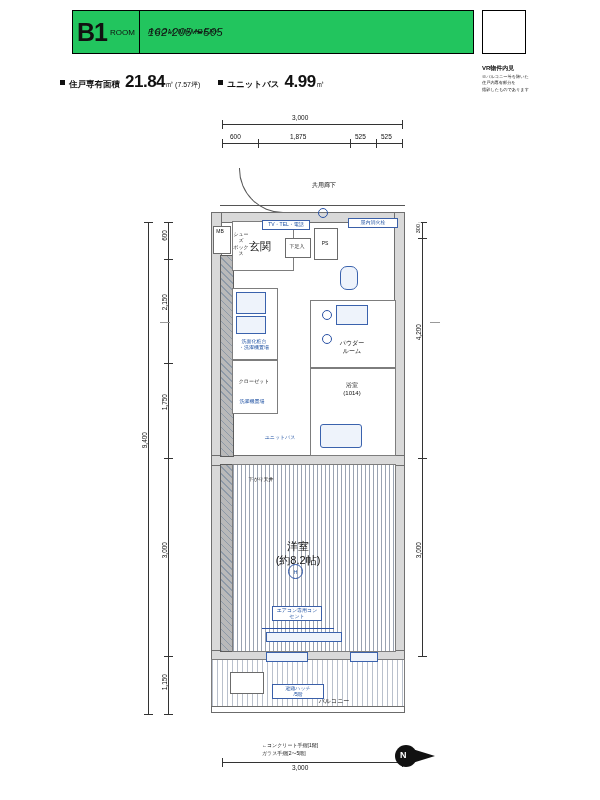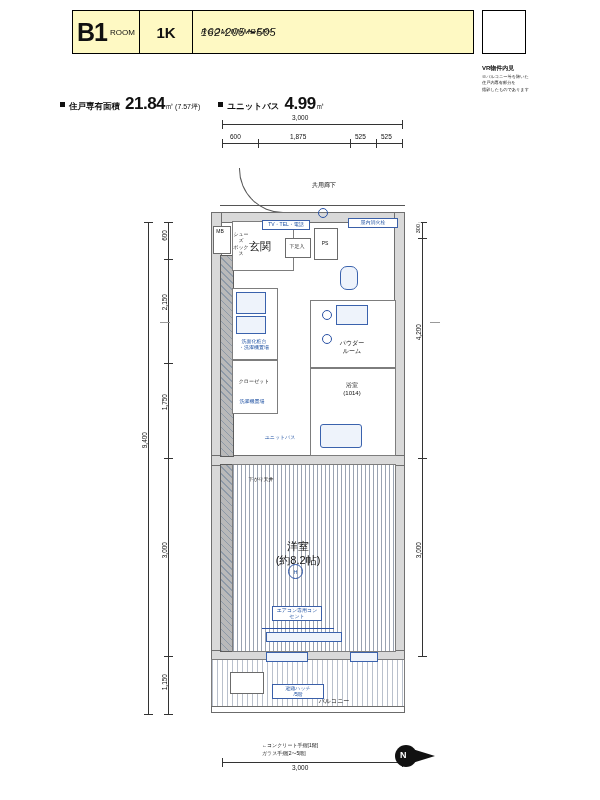--- a/index.html
+++ b/index.html
@@ -9,21 +9,21 @@
     font-family:"Liberation Sans", sans-serif;
     color:#111;
     position:relative;
     overflow:hidden;
   }
   .root{position:absolute;inset:0;}
 
   
   .header-box{
     position:absolute;left:72px;top:10px;width:400px;height:42px;
-    border:1px solid #000;background:#fef9c3;
+    border:1px solid #000;background:#22c55e;
     display:flex;align-items:stretch;
   }
   .plan-code{
     width:66px;display:flex;align-items:center;justify-content:center;
     border-right:1px solid #000;
   }
   .plan-code .b1{font-size:25px;font-weight:bold;letter-spacing:-1px;line-height:1;}
   .plan-code .typ{font-size:8px;margin-left:3px;letter-spacing:0;}
   .plan-type{
     width:52px;display:flex;align-items:center;justify-content:center;
@@ -40,21 +40,21 @@
     border:1px solid #000;background:#fff;
   }
   .vr-note{
     position:absolute;left:482px;top:64px;width:58px;
     font-size:4.2px;line-height:1.5;color:#111;
   }
   .vr-note .vr-title{font-size:6px;font-weight:bold;margin-bottom:1px;}
 
   
   .areas{
-    position:absolute;left:60px;top:88px;width:420px;height:26px;
+    position:absolute;left:60px;top:66px;width:420px;height:26px;
     display:flex;align-items:flex-end;gap:18px;
   }
   .area-item{display:flex;align-items:baseline;}
   .sq{display:inline-block;width:5px;height:5px;background:#111;margin-right:4px;position:relative;top:-2px;}
   .area-label{font-size:8.5px;font-weight:bold;}
   .area-val{font-size:17px;font-weight:bold;margin-left:5px;letter-spacing:-.5px;}
   .area-unit{font-size:9px;}
   .area-sub{font-size:7px;margin-left:1px;}
   .corner-tick{position:absolute;background:#222;}
   .dimline{position:absolute;background:#333;height:1px;}
@@ -110,21 +110,20 @@
 </head>
 <body>
 
 <div class="root">
 
   <div class="header-box">
     <div class="plan-code">
       <span class="b1">B1</span>
       <span class="typ">ROOM</span>
     </div>
-    <div class="plan-type">1K</div>
     <div class="room-number">
       <span class="lbl">ROOM NUMBER/</span>
       <span class="val">162·205〜505</span>
     </div>
   </div>
 
   <div class="vr-box"></div>
   <div class="vr-note">
     <div class="vr-title">VR物件内見</div>
     <div style="white-space:pre-line;">※バルコニー等を除いた

